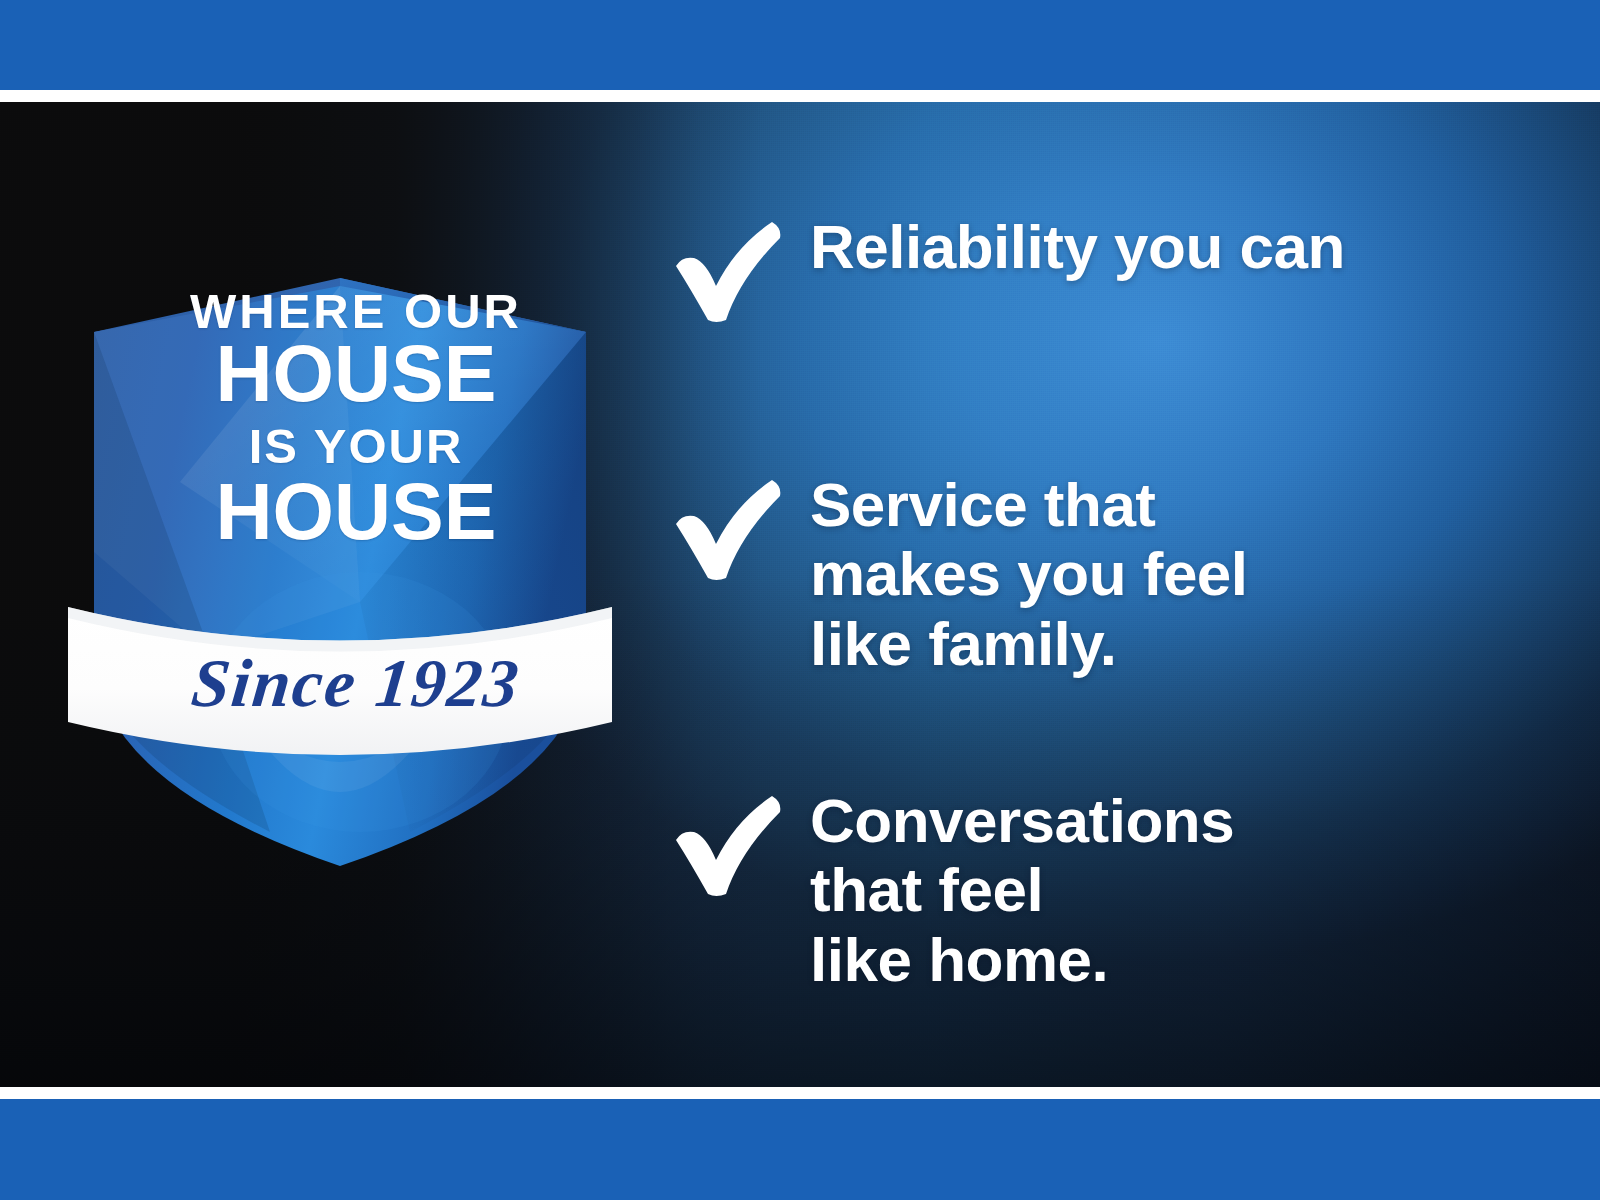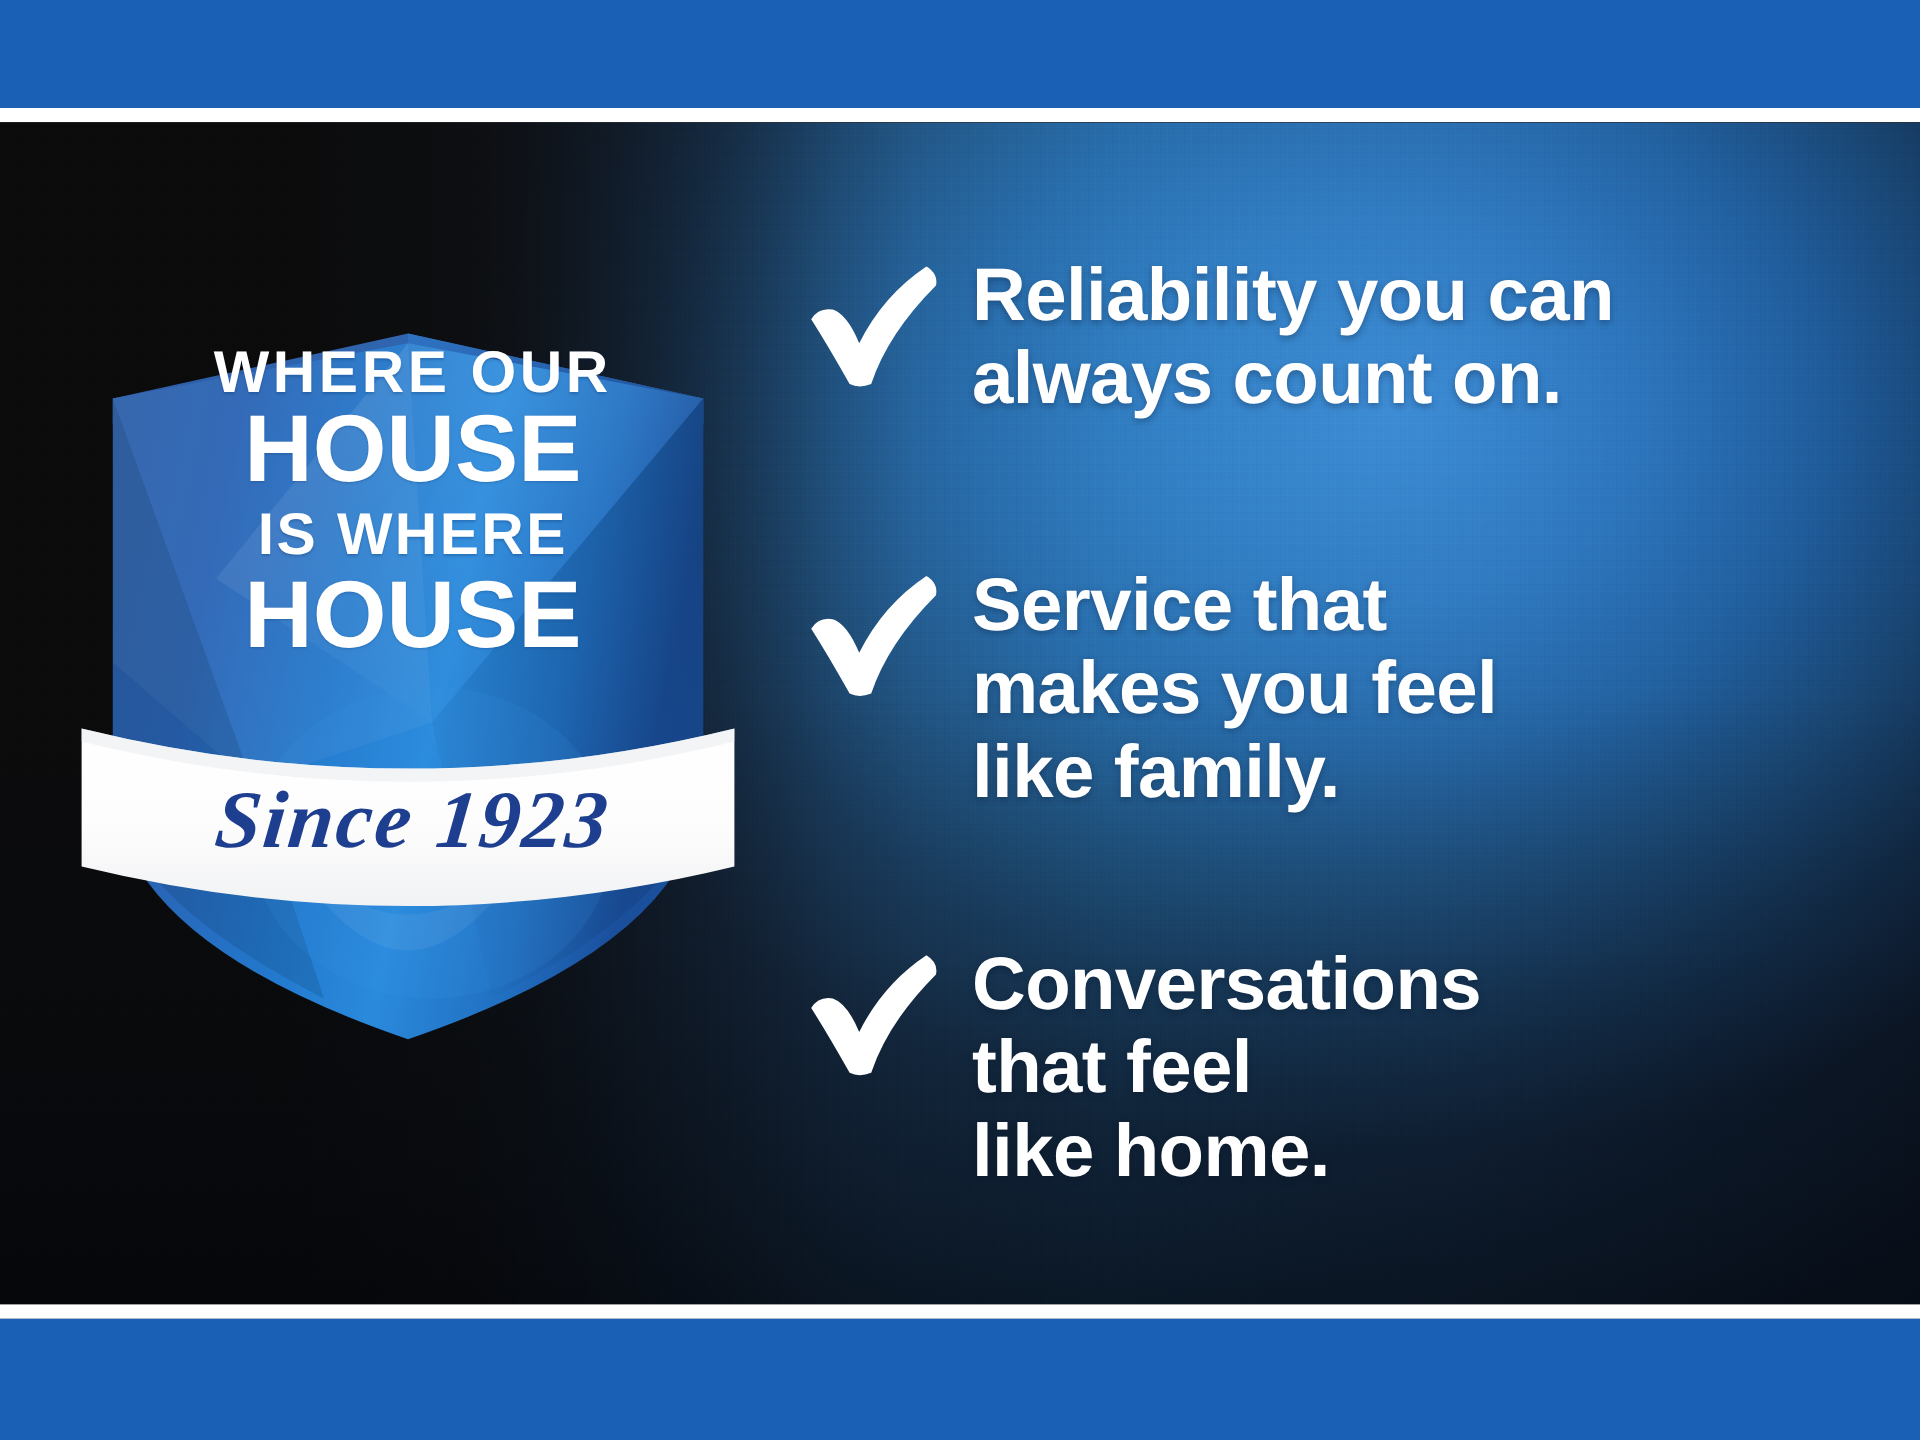--- a/index.html
+++ b/index.html
@@ -42,21 +42,21 @@
     background-image:
       repeating-linear-gradient(0deg,rgba(255,255,255,.035) 0 1px,rgba(0,0,0,.035) 1px 2px),
       repeating-linear-gradient(90deg,rgba(255,255,255,.03) 0 1px,rgba(0,0,0,.03) 1px 2px);
     mix-blend-mode:overlay;
   }
 
   
   .badge{position:absolute;left:60px;top:182px;width:560px;height:680px;}
   .badge svg{display:block;width:560px;height:680px;overflow:visible;}
 
-  .badge-text{position:absolute;left:4px;top:0;width:560px;height:680px;pointer-events:none;text-decoration:underline;}
+  .badge-text{position:absolute;left:16px;top:0;width:560px;height:680px;pointer-events:none;text-decoration:underline;}
   .bt{
     position:absolute;width:100%;text-align:center;color:#ffffff;
     font-family:"Liberation Sans",sans-serif;font-weight:700;
     letter-spacing:1px;line-height:1;
     text-shadow:0 1px 2px rgba(0,40,90,.25);
   }
   .bt-where{top:105px;font-size:49px;letter-spacing:3px;}
   .bt-house1{top:152px;font-size:79px;letter-spacing:0px;}
   .bt-isyour{top:240px;font-size:49px;letter-spacing:2px;}
   .bt-house2{top:290px;font-size:79px;letter-spacing:0px;}
@@ -161,37 +161,36 @@
       <path d="M 8 425
                Q 280 492 552 425
                L 552 540
                Q 280 606 8 540 Z" fill="url(#gRibbon)"></path>
       <path d="M 8 425 Q 280 492 552 425 L 552 436 Q 280 503 8 436 Z" fill="#e6e9ee" opacity="0.5"></path>
     </svg>
 
     <div class="badge-text">
       <div class="bt bt-where">WHERE OUR</div>
       <div class="bt bt-house1">HOUSE</div>
-      <div class="bt bt-isyour">IS WHERE</div>
+      <div class="bt bt-isyour">IS YOUR</div>
       <div class="bt bt-house2">HOUSE</div>
       <div class="bt-since">Since 1923</div>
     </div>
   </div>
 
   <div class="bullets">
 
     <div class="bullet b1">
       <div class="tick">
         <svg viewBox="0 0 130 110" xmlns="http://www.w3.org/2000/svg" aria-hidden="true">
           <path d="M 16 50 Q 22 40 34 42 Q 46 46 56 70 Q 76 30 112 6 Q 122 12 120 22 Q 80 62 66 104 Q 56 108 48 104 Q 30 72 16 50 Z" fill="#ffffff"></path>
         </svg>
       </div>
       <div class="b-text">
         <span class="ln">Reliability you can</span>
-        <span class="ln">always count on.</span>
       </div>
     </div>
 
     <div class="bullet b3">
       <div class="tick">
         <svg viewBox="0 0 130 110" xmlns="http://www.w3.org/2000/svg" aria-hidden="true">
           <path d="M 16 50 Q 22 40 34 42 Q 46 46 56 70 Q 76 30 112 6 Q 122 12 120 22 Q 80 62 66 104 Q 56 108 48 104 Q 30 72 16 50 Z" fill="#ffffff"></path>
         </svg>
       </div>
       <div class="b-text">

